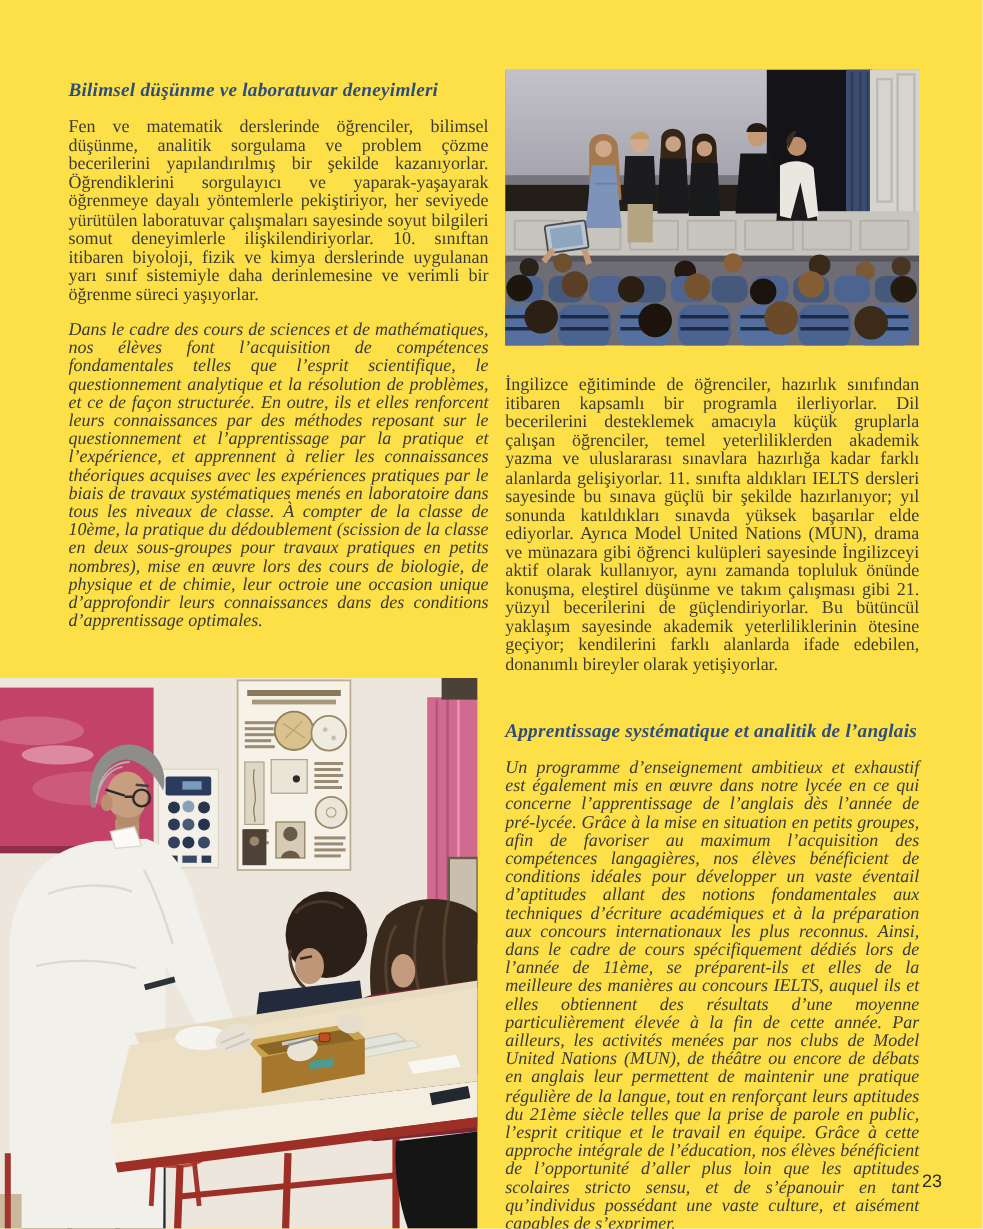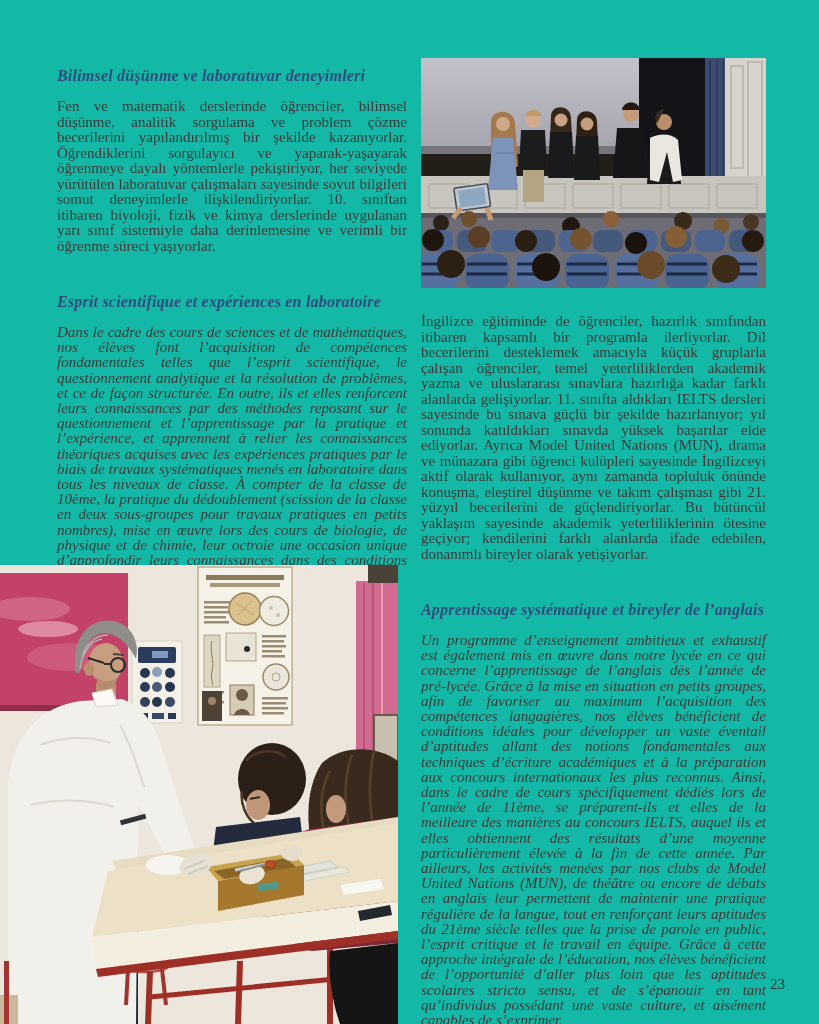--- a/index.html
+++ b/index.html
@@ -1,17 +1,17 @@
 <!DOCTYPE html>
 <html><head>
 <meta charset="utf-8">
 <style>
   html,body{margin:0;padding:0;background:#ffffff;}
   .page{
-    position:relative;width:819px;height:1024px;background:#14b8a6;
+    position:relative;width:819px;height:1024px;background:#fde047;
     font-family:"Liberation Serif", serif;color:#3b3a38;overflow:hidden;
   }
   .col{position:absolute;}
   .col-left{left:57px;top:66px;width:350px;}
   .col-right{left:421px;top:58px;width:345px;}
   h2.sec{
     margin:38px 0 0;color:#2e4d7d;font-size:16px;line-height:19px;
     font-style:italic;font-weight:bold;letter-spacing:.2px;
   }
   h2.sec:first-child{margin-top:0;}
@@ -19,33 +19,32 @@
     margin:14px 0 0;font-size:15px;line-height:15.5px;text-align:justify;
     color:#3b3a38;
   }
   p.body.fr{font-style:italic;line-height:15.2px;font-family:Liberation Serif, serif;}
   .photo{display:block;}
   figure{margin:0;padding:0;}
   .photo-right{margin:0 0 26px 0;}
   .photo-lab{position:absolute;left:0;top:565px;width:398px;height:459px;}
   .pageno{
     position:absolute;right:34px;top:976px;font-size:15px;color:#2b2a28;
-    font-family:Liberation Serif, serif;
+    font-family:Liberation Sans, sans-serif;
     text-align:right;
   }
 </style>
 </head>
 <body>
 
 <div class="page">
 
   <section class="col col-left">
     <h2 class="sec">Bilimsel düşünme ve laboratuvar deneyimleri</h2>
     <p class="body">Fen ve matematik derslerinde öğrenciler, bilimsel düşünme, analitik sorgulama ve problem çözme becerilerini yapılandırılmış bir şekilde kazanıyorlar. Öğrendiklerini sorgulayıcı ve yaparak-yaşayarak öğrenmeye dayalı yöntemlerle pekiştiriyor, her seviyede yürütülen laboratuvar çalışmaları sayesinde soyut bilgileri somut deneyimlerle ilişkilendiriyorlar. 10. sınıftan itibaren biyoloji, fizik ve kimya derslerinde uygulanan yarı sınıf sistemiyle daha derinlemesine ve verimli bir öğrenme süreci yaşıyorlar.</p>
-    <h2 class="sec">Esprit scientifique et expériences en laboratoire</h2>
     <p class="body fr">Dans le cadre des cours de sciences et de mathématiques, nos élèves font l’acquisition de compétences fondamentales telles que l’esprit scientifique, le questionnement analytique et la résolution de problèmes, et ce de façon structurée. En outre, ils et elles renforcent leurs connaissances par des méthodes reposant sur le questionnement et l’apprentissage par la pratique et l’expérience, et apprennent à relier les connaissances théoriques acquises avec les expériences pratiques par le biais de travaux systématiques menés en laboratoire dans tous les niveaux de classe. À compter de la classe de 10ème, la pratique du dédoublement (scission de la classe en deux sous-groupes pour travaux pratiques en petits nombres), mise en œuvre lors des cours de biologie, de physique et de chimie, leur octroie une occasion unique d’approfondir leurs connaissances dans des conditions d’apprentissage optimales.</p>
   </section>
 
   <section class="col col-right">
     <figure class="photo-right">
       <svg class="photo" width="345" height="230" viewBox="0 0 345 230" aria-hidden="true">
         <defs>
           <linearGradient id="scrG" x1="0" y1="0" x2="0" y2="1">
             <stop offset="0" stop-color="#c3c2ca"></stop>
               <stop offset="1" stop-color="#a6a5af"></stop>
@@ -147,21 +146,21 @@
           <g transform="rotate(-8 50 138)">
             <rect x="34" y="128" width="34" height="23" rx="2" fill="#b9c6d4" stroke="#4a4a4a" stroke-width="1.5"></rect>
             <rect x="38" y="131" width="26" height="17" fill="#8fa6bf"></rect>
           </g>
           <line x1="32" y1="160" x2="40" y2="150" stroke="#c59a76" stroke-width="5"></line>
           <line x1="70" y1="162" x2="66" y2="150" stroke="#c59a76" stroke-width="5"></line>
         </g>
       </svg>
     </figure>
     <p class="body">İngilizce eğitiminde de öğrenciler, hazırlık sınıfından itibaren kapsamlı bir programla ilerliyorlar. Dil becerilerini desteklemek amacıyla küçük gruplarla çalışan öğrenciler, temel yeterliliklerden akademik yazma ve uluslararası sınavlara hazırlığa kadar farklı alanlarda gelişiyorlar. 11. sınıfta aldıkları IELTS dersleri sayesinde bu sınava güçlü bir şekilde hazırlanıyor; yıl sonunda katıldıkları sınavda yüksek başarılar elde ediyorlar. Ayrıca Model United Nations (MUN), drama ve münazara gibi öğrenci kulüpleri sayesinde İngilizceyi aktif olarak kullanıyor, aynı zamanda topluluk önünde konuşma, eleştirel düşünme ve takım çalışması gibi 21. yüzyıl becerilerini de güçlendiriyorlar. Bu bütüncül yaklaşım sayesinde akademik yeterliliklerinin ötesine geçiyor; kendilerini farklı alanlarda ifade edebilen, donanımlı bireyler olarak yetişiyorlar.</p>
-    <h2 class="sec">Apprentissage systématique et bireyler de l’anglais</h2>
+    <h2 class="sec">Apprentissage systématique et analitik de l’anglais</h2>
     <p class="body fr">Un programme d’enseignement ambitieux et exhaustif est également mis en œuvre dans notre lycée en ce qui concerne l’apprentissage de l’anglais dès l’année de pré-lycée. Grâce à la mise en situation en petits groupes, afin de favoriser au maximum l’acquisition des compétences langagières, nos élèves bénéficient de conditions idéales pour développer un vaste éventail d’aptitudes allant des notions fondamentales aux techniques d’écriture académiques et à la préparation aux concours internationaux les plus reconnus. Ainsi, dans le cadre de cours spécifiquement dédiés lors de l’année de 11ème, se préparent-ils et elles de la meilleure des manières au concours IELTS, auquel ils et elles obtiennent des résultats d’une moyenne particulièrement élevée à la fin de cette année. Par ailleurs, les activités menées par nos clubs de Model United Nations (MUN), de théâtre ou encore de débats en anglais leur permettent de maintenir une pratique régulière de la langue, tout en renforçant leurs aptitudes du 21ème siècle telles que la prise de parole en public, l’esprit critique et le travail en équipe. Grâce à cette approche intégrale de l’éducation, nos élèves bénéficient de l’opportunité d’aller plus loin que les aptitudes scolaires stricto sensu, et de s’épanouir en tant qu’individus possédant une vaste culture, et aisément capables de s’exprimer.</p>
   </section>
 
   <figure class="photo-lab">
     <svg class="photo" width="398" height="459" viewBox="0 0 398 459" aria-hidden="true">
       <rect width="398" height="459" fill="#ece6dc"></rect>
       <g>
         <rect x="0" y="8" width="128" height="138" fill="#c24367"></rect>
         <ellipse cx="30" cy="44" rx="40" ry="12" fill="#dd7f9b" opacity=".55"></ellipse>
         <ellipse cx="72" cy="92" rx="45" ry="14" fill="#d8718f" opacity=".5"></ellipse>

